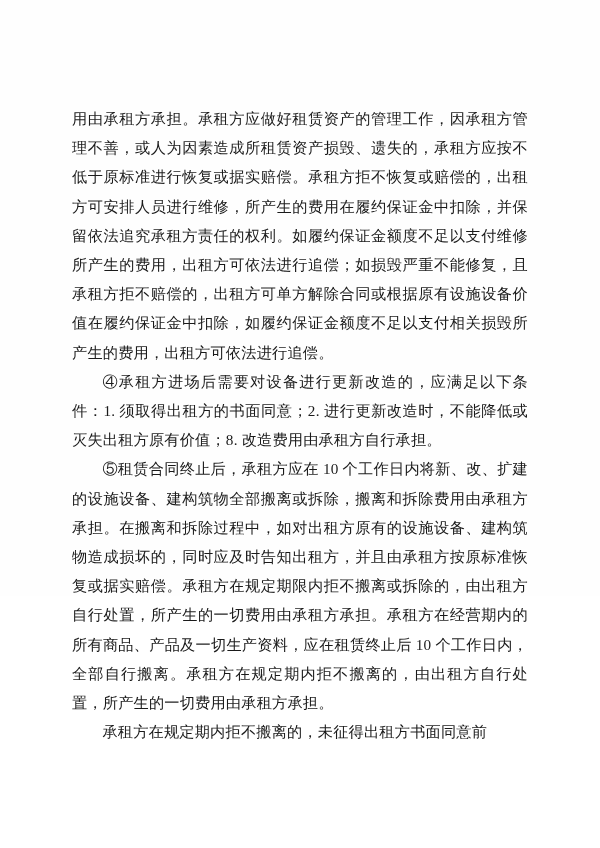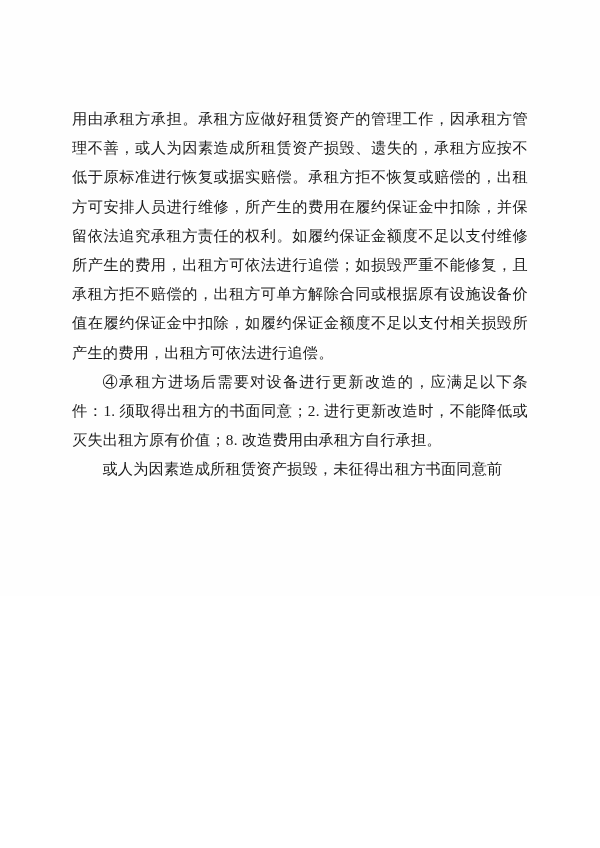--- a/index.html
+++ b/index.html
@@ -40,15 +40,16 @@
     text-indent: 2em;
   }
 </style>
 </head>
 <body>
 
 <div class="page">
   <div class="content">
     <p class="para">用由承租方承担。承租方应做好租赁资产的管理工作，因承租方管理不善，或人为因素造成所租赁资产损毁、遗失的，承租方应按不低于原标准进行恢复或据实赔偿。承租方拒不恢复或赔偿的，出租方可安排人员进行维修，所产生的费用在履约保证金中扣除，并保留依法追究承租方责任的权利。如履约保证金额度不足以支付维修所产生的费用，出租方可依法进行追偿；如损毁严重不能修复，且承租方拒不赔偿的，出租方可单方解除合同或根据原有设施设备价值在履约保证金中扣除，如履约保证金额度不足以支付相关损毁所产生的费用，出租方可依法进行追偿。</p>
     <p class="para indent">④承租方进场后需要对设备进行更新改造的，应满足以下条件：1. 须取得出租方的书面同意；2. 进行更新改造时，不能降低或灭失出租方原有价值；8. 改造费用由承租方自行承担。</p>
-    <p class="para indent">或人为因素造成所租赁资产损毁，未征得出租方书面同意前</p>
+    <p class="para indent">⑤租赁合同终止后，承租方应在 10 个工作日内将新、改、扩建的设施设备、建构筑物全部搬离或拆除，搬离和拆除费用由承租方承担。在搬离和拆除过程中，如对出租方原有的设施设备、建构筑物造成损坏的，同时应及时告知出租方，并且由承租方按原标准恢复或据实赔偿。承租方在规定期限内拒不搬离或拆除的，由出租方自行处置，所产生的一切费用由承租方承担。承租方在经营期内的所有商品、产品及一切生产资料，应在租赁终止后 10 个工作日内，全部自行搬离。承租方在规定期内拒不搬离的，由出租方自行处置，所产生的一切费用由承租方承担。</p>
+    <p class="para indent">承租方在规定期内拒不搬离的，未征得出租方书面同意前</p>
   </div>
 </div>
 
 </body></html>

